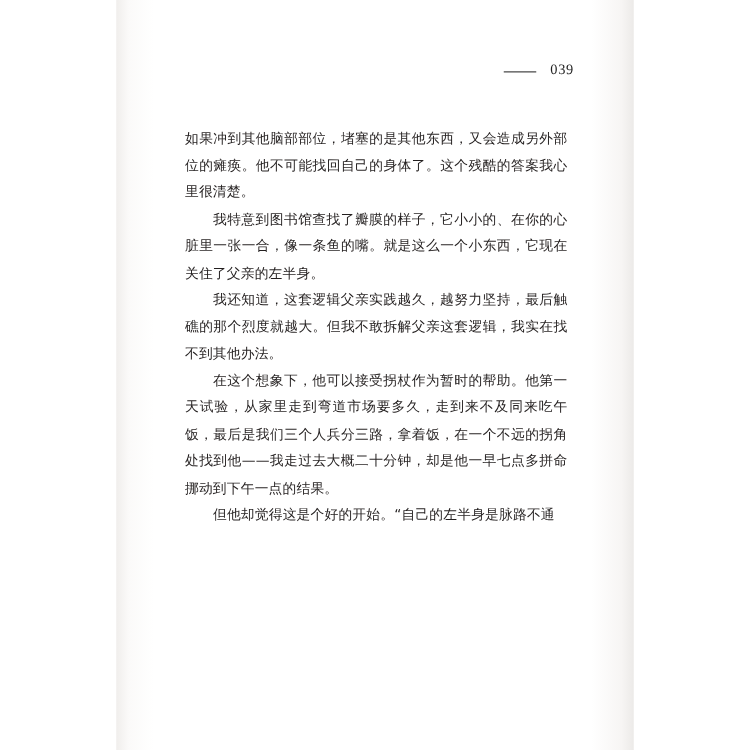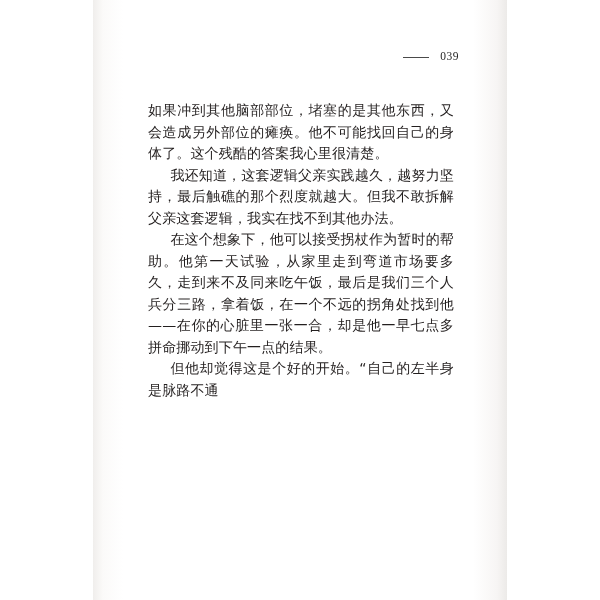--- a/index.html
+++ b/index.html
@@ -77,21 +77,21 @@
   .text-block {
     position: absolute;
     left: 55px;
     top: 100px;
     width: 306px;
   }
 
   .para {
     margin: 0 0 0 0;
     font-family: "DejaVu Sans", sans-serif;
-    font-size: 14px;
+    font-size: 11px;
     line-height: 21.5px;
     color: #231f1f;
     text-align: justify;
     text-justify: inter-character;
     letter-spacing: 0.15px;
   }
   .para.indent {
     text-indent: 22.4px;
   }
 </style>
@@ -102,20 +102,21 @@
   <div class="page-sheet">
     <div class="page-inner">
 
       <div class="folio">
         <span class="folio-rule"></span>
         <span class="folio-num">039</span>
       </div>
 
       <div class="text-block">
         <p class="para">如果冲到其他脑部部位，堵塞的是其他东西，又会造成另外部位的瘫痪。他不可能找回自己的身体了。这个残酷的答案我心里很清楚。</p>
+        <p class="para indent">我特意到图书馆查找了瓣膜的样子，它小小的、在你的心脏里一张一合，像一条鱼的嘴。就是这么一个小东西，它现在关住了父亲的左半身。</p>
         <p class="para indent">我还知道，这套逻辑父亲实践越久，越努力坚持，最后触礁的那个烈度就越大。但我不敢拆解父亲这套逻辑，我实在找不到其他办法。</p>
-        <p class="para indent">在这个想象下，他可以接受拐杖作为暂时的帮助。他第一天试验，从家里走到弯道市场要多久，走到来不及同来吃午饭，最后是我们三个人兵分三路，拿着饭，在一个不远的拐角处找到他——在你的心脏里一张一合，却是他一早七点多拼命挪动到下午一点的结果。</p>
+        <p class="para indent">在这个想象下，他可以接受拐杖作为暂时的帮助。他第一天试验，从家里走到弯道市场要多久，走到来不及同来吃午饭，最后是我们三个人兵分三路，拿着饭，在一个不远的拐角处找到他——我走过去大概二十分钟，却是他一早七点多拼命挪动到下午一点的结果。</p>
         <p class="para indent">但他却觉得这是个好的开始。“自己的左半身是脉路不通</p>
       </div>
 
     </div>
   </div>
 </div>
 
 </body></html>

